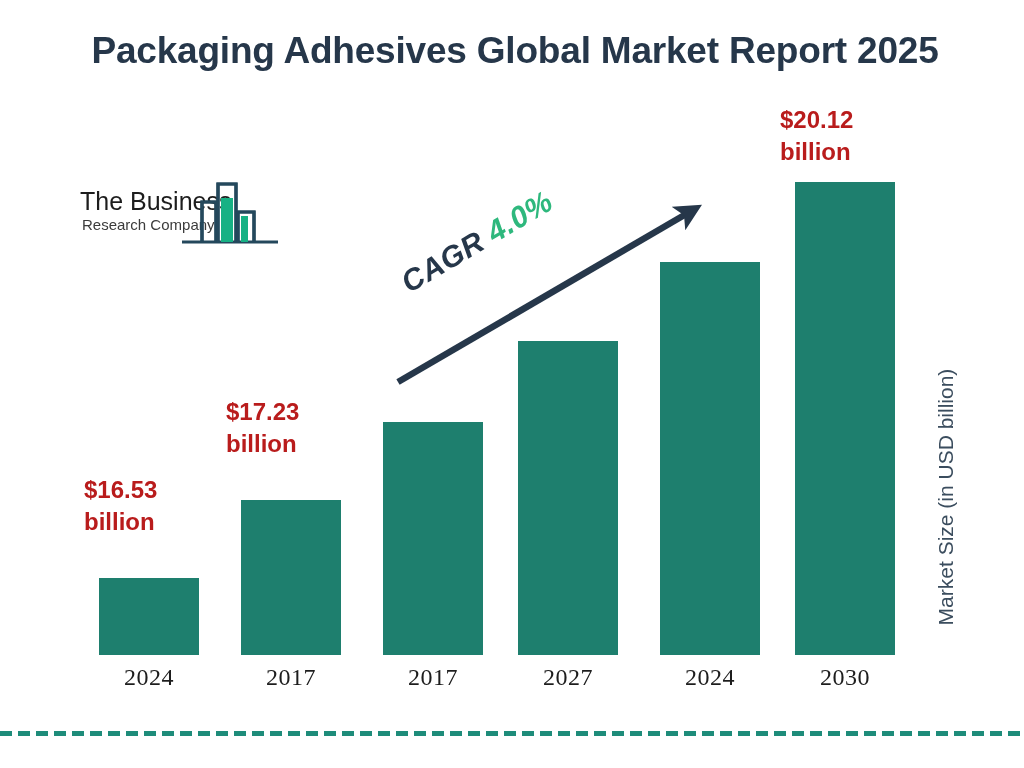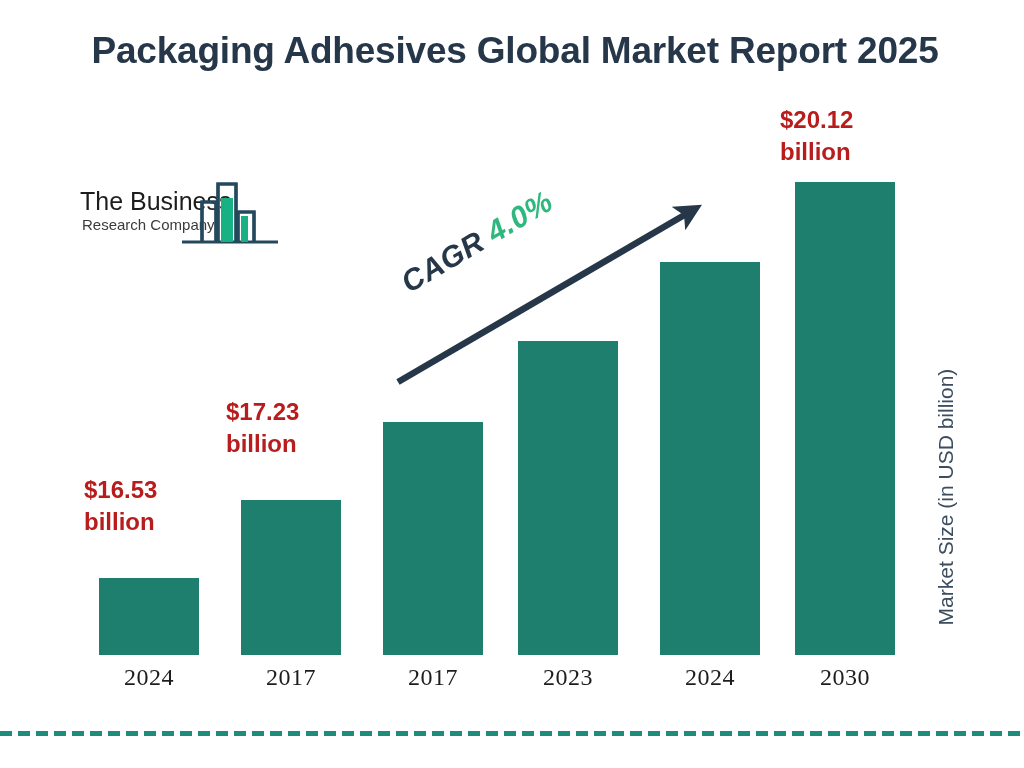--- a/index.html
+++ b/index.html
@@ -185,21 +185,21 @@
   </div>
 
   <div class="value-label" style="left:780px; top:104px;">
     <span>$20.12</span>
     <span class="unit">billion</span>
   </div>
 
   <div class="year-label" style="left:99px;">2024</div>
   <div class="year-label" style="left:241px;">2017</div>
   <div class="year-label" style="left:383px;">2017</div>
-  <div class="year-label" style="left:518px;">2023</div>
+  <div class="year-label" style="left:518px;">2027</div>
   <div class="year-label" style="left:660px;">2024</div>
   <div class="year-label" style="left:795px;">2030</div>
 
   <div class="y-axis-title">Market Size (in USD billion)</div>
 
   <svg class="cagr-arrow" viewBox="0 0 1024 768" xmlns="http://www.w3.org/2000/svg">
     <defs>
       <marker id="arrowhead" markerWidth="4.2" markerHeight="4.2" refX="2.6" refY="2.1" orient="auto">
         <path d="M0,0 L4.2,2.1 L0,4.2 L1.0,2.1 Z" fill="#26374a"></path>
       </marker>

